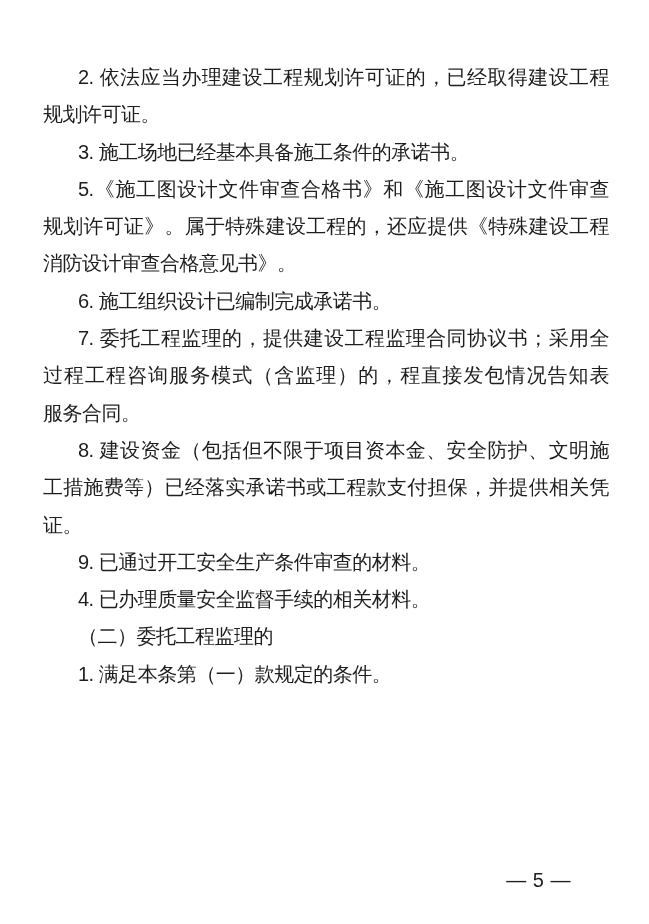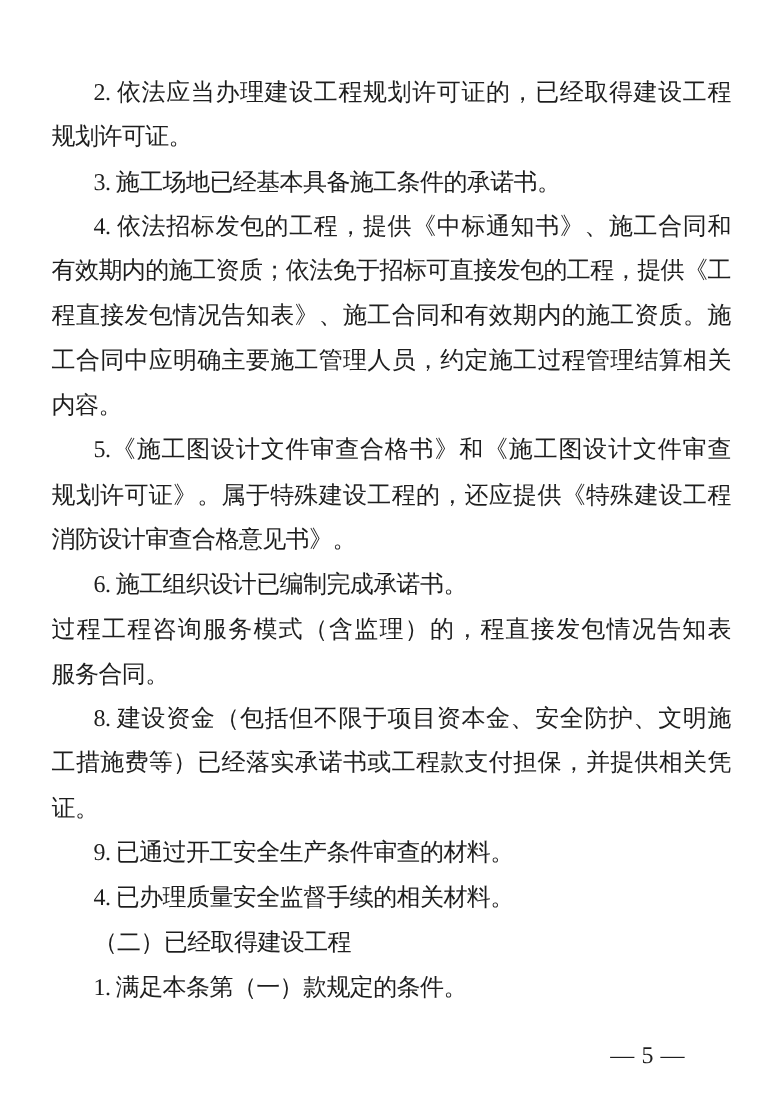--- a/index.html
+++ b/index.html
@@ -6,21 +6,21 @@
     margin: 0;
     padding: 0;
     background: #ffffff;
   }
   .page {
     position: relative;
     width: 649px;
     height: 924px;
     background: #ffffff;
     overflow: hidden;
-    font-family: Liberation Serif, serif;
+    font-family: Liberation Sans, sans-serif;
     color: #1e1e1e;
   }
   .text-block {
     position: absolute;
     left: 43px;
     top: 59px;
     width: 566px;
   }
   .para {
     margin: 0;
@@ -61,59 +61,53 @@
 
     <div class="para">
       <div class="ln first">2. 依法应当办理建设工程规划许可证的，已经取得建设工程</div>
       <div class="ln end">规划许可证。</div>
     </div>
 
     <div class="para">
       <div class="ln first end">3. 施工场地已经基本具备施工条件的承诺书。</div>
     </div>
 
-    <div class="para">
-      <div class="ln first">4. 依法招标发包的工程，提供《中标通知书》、施工合同和</div>
-      <div class="ln">有效期内的施工资质；依法免于招标可直接发包的工程，提供《工</div>
-      <div class="ln">程直接发包情况告知表》、施工合同和有效期内的施工资质。施</div>
-      <div class="ln">工合同中应明确主要施工管理人员，约定施工过程管理结算相关</div>
-      <div class="ln end">内容。</div>
-    </div>
 
     <div class="para">
       <div class="ln first">5.《施工图设计文件审查合格书》和《施工图设计文件审查</div>
       <div class="ln">规划许可证》。属于特殊建设工程的，还应提供《特殊建设工程</div>
       <div class="ln end">消防设计审查合格意见书》。</div>
     </div>
 
     <div class="para">
       <div class="ln first end">6. 施工组织设计已编制完成承诺书。</div>
     </div>
 
     <div class="para">
+      <div class="ln first">7. 委托工程监理的，提供建设工程监理合同协议书；采用全</div>
       <div class="ln">过程工程咨询服务模式（含监理）的，程直接发包情况告知表</div>
       <div class="ln end">服务合同。</div>
     </div>
 
     <div class="para">
       <div class="ln first">8. 建设资金（包括但不限于项目资本金、安全防护、文明施</div>
       <div class="ln">工措施费等）已经落实承诺书或工程款支付担保，并提供相关凭</div>
       <div class="ln end">证。</div>
     </div>
 
     <div class="para">
       <div class="ln first end">9. 已通过开工安全生产条件审查的材料。</div>
     </div>
 
     <div class="para">
       <div class="ln first end">4. 已办理质量安全监督手续的相关材料。</div>
     </div>
 
     <div class="para">
-      <div class="ln first end">（二）已经取得建设工程</div>
+      <div class="ln first end">（二）委托工程监理的</div>
     </div>
 
     <div class="para">
       <div class="ln first end">1. 满足本条第（一）款规定的条件。</div>
     </div>
 
   </div>
 
   <div class="page-number">— 5 —</div>
 </div>

